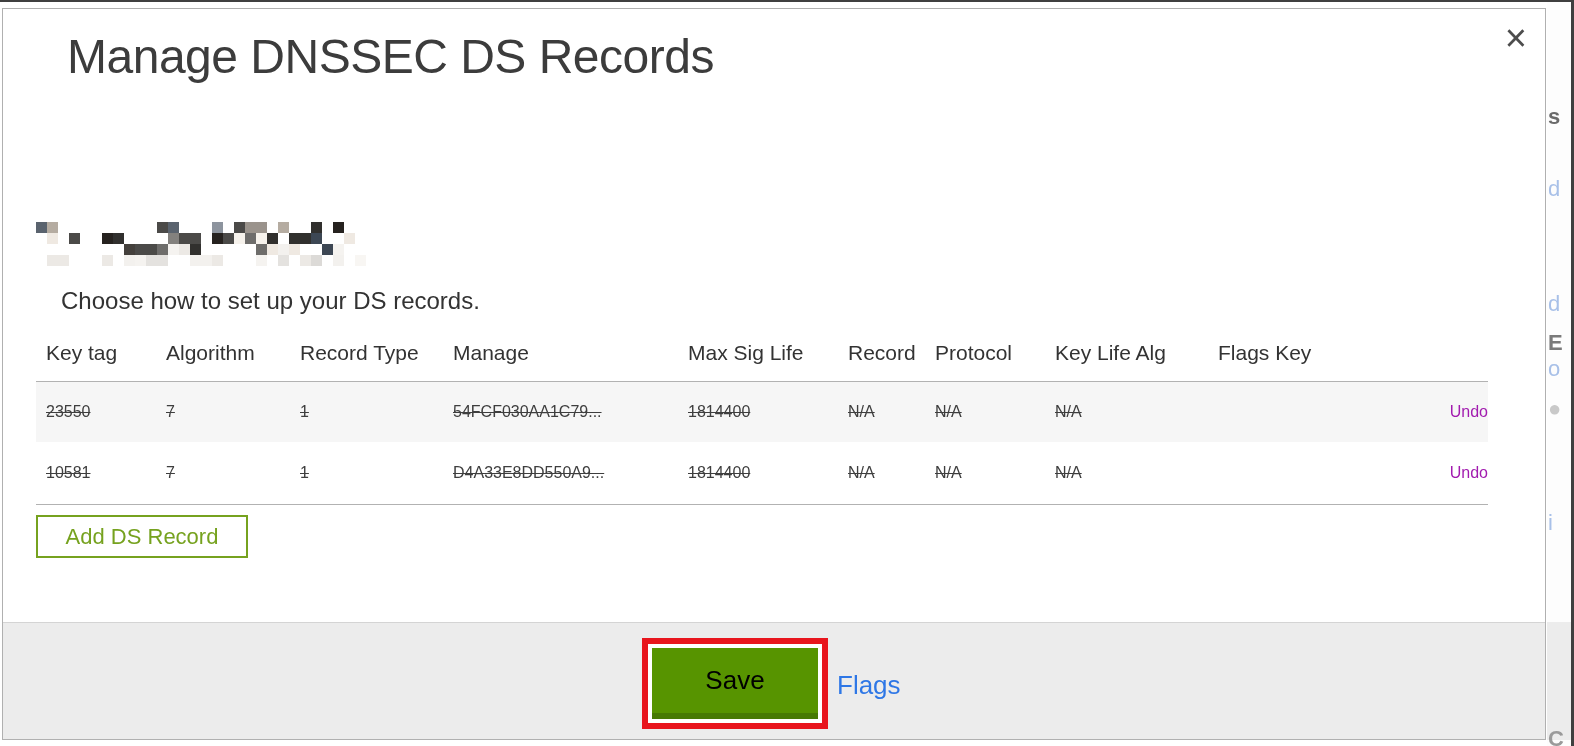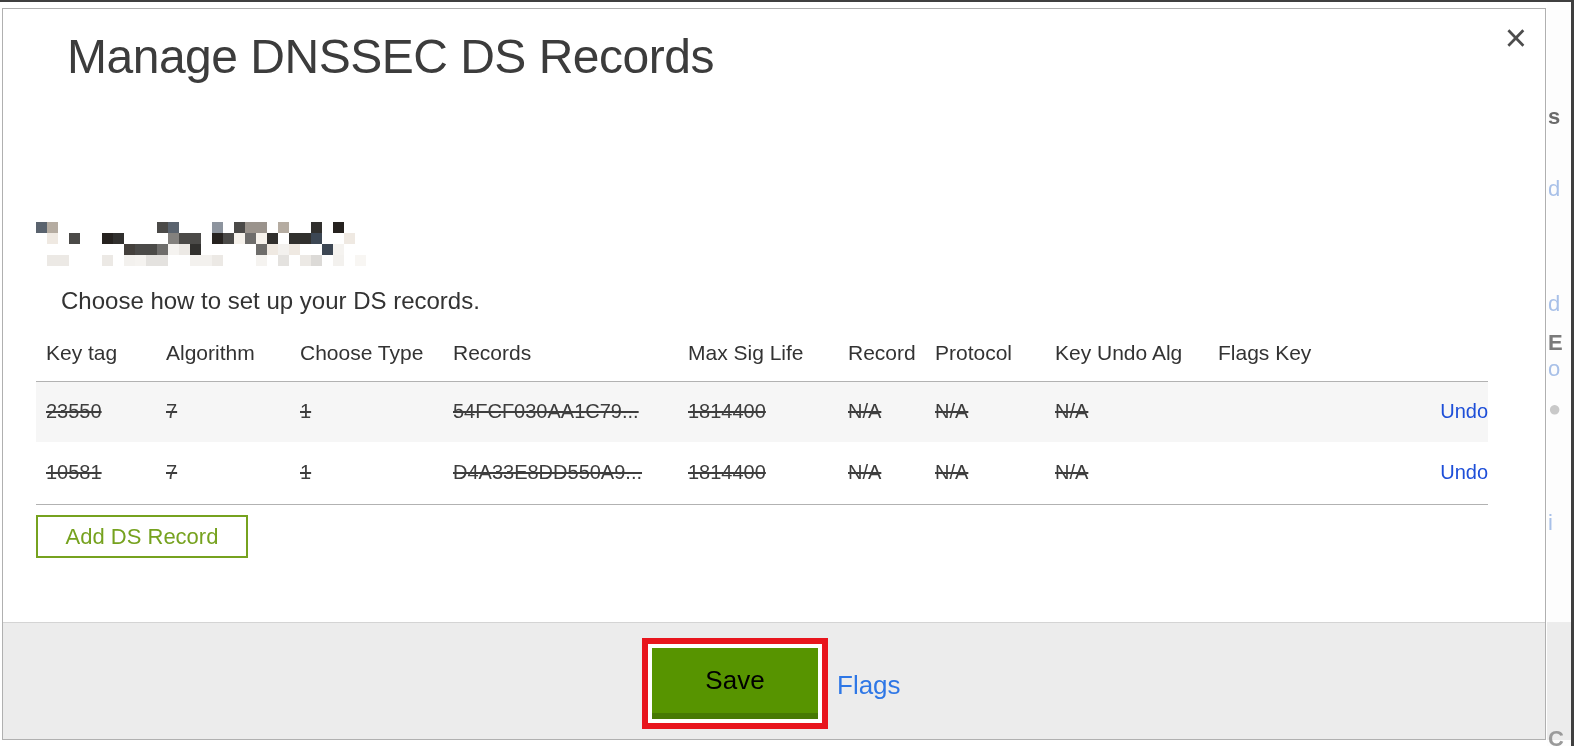--- a/index.html
+++ b/index.html
@@ -21,26 +21,26 @@
             display:flex; flex-wrap:wrap; }
   .domain i { display:block; width:11px; height:11px; }
 
   .instruction { position:absolute; left:33px; top:278px; font-size:24px; color:#333;margin-left:25px; }
 
   
   table.ds { position:absolute; left:33px; top:322px; width:1452px;
              border-collapse:collapse; table-layout:fixed; }
   table.ds th { text-align:left; font-weight:400; font-size:21px; color:#333;
                 padding:10px 0 16px 10px; white-space:nowrap; }
-  table.ds td { font-size:20px; color:#3e3e3e; padding:0 0 0 10px; white-space:nowrap; }
+  table.ds td { font-size:16px; color:#3e3e3e; padding:0 0 0 10px; white-space:nowrap; }
   tr.row-1 { background:#f6f6f6; border-top:1px solid #b2b2b2; height:60px; }
   tr.row-2 { background:#fff; border-bottom:1px solid #b2b2b2; height:63px; }
   td .strike { text-decoration:line-through; }
   td.undo-cell { text-align:right; padding-right:14px; }
-  .undo-link { color:#1d4ed8; cursor:pointer; text-decoration:none; }
+  .undo-link { color:#a21caf; cursor:pointer; text-decoration:none; }
 
   .add-btn { position:absolute; left:33px; top:506px; width:212px; height:43px;
              background:#fff; border:2px solid #76a21f; color:#76a21f;
              font-size:22px; font-family:inherit; cursor:pointer; }
 
   
   .footer { position:absolute; left:0; bottom:0; width:100%; height:117px;
             background:#ececec; border-top:1px solid #d4d4d4; }
   .red-box { position:absolute; left:639px; top:15px; width:186px; height:91px;
              border:6px solid #e8151d; background:#fff; padding:4px; }
@@ -203,26 +203,26 @@
           <col style="width:87px">
         <col style="width:120px">
           <col style="width:163px">
           <col style="width:140px">
         <col style="width:140px">
       </colgroup>
       <thead>
         <tr>
           <th>Key tag</th>
           <th>Algorithm</th>
-          <th>Choose Type</th>
-          <th>Records</th>
+          <th>Record Type</th>
+          <th>Manage</th>
           <th>Max Sig Life</th>
           <th>Record</th>
           <th>Protocol</th>
-          <th>Key Undo Alg</th>
+          <th>Key Life Alg</th>
           <th>Flags Key</th>
           <th></th>
         </tr>
       </thead>
       <tbody>
         <tr class="row-1">
           <td><span class="strike">23550</span></td>
           <td><span class="strike">7</span></td>
           <td><span class="strike">1</span></td>
           <td><span class="strike">54FCF030AA1C79...</span></td>

